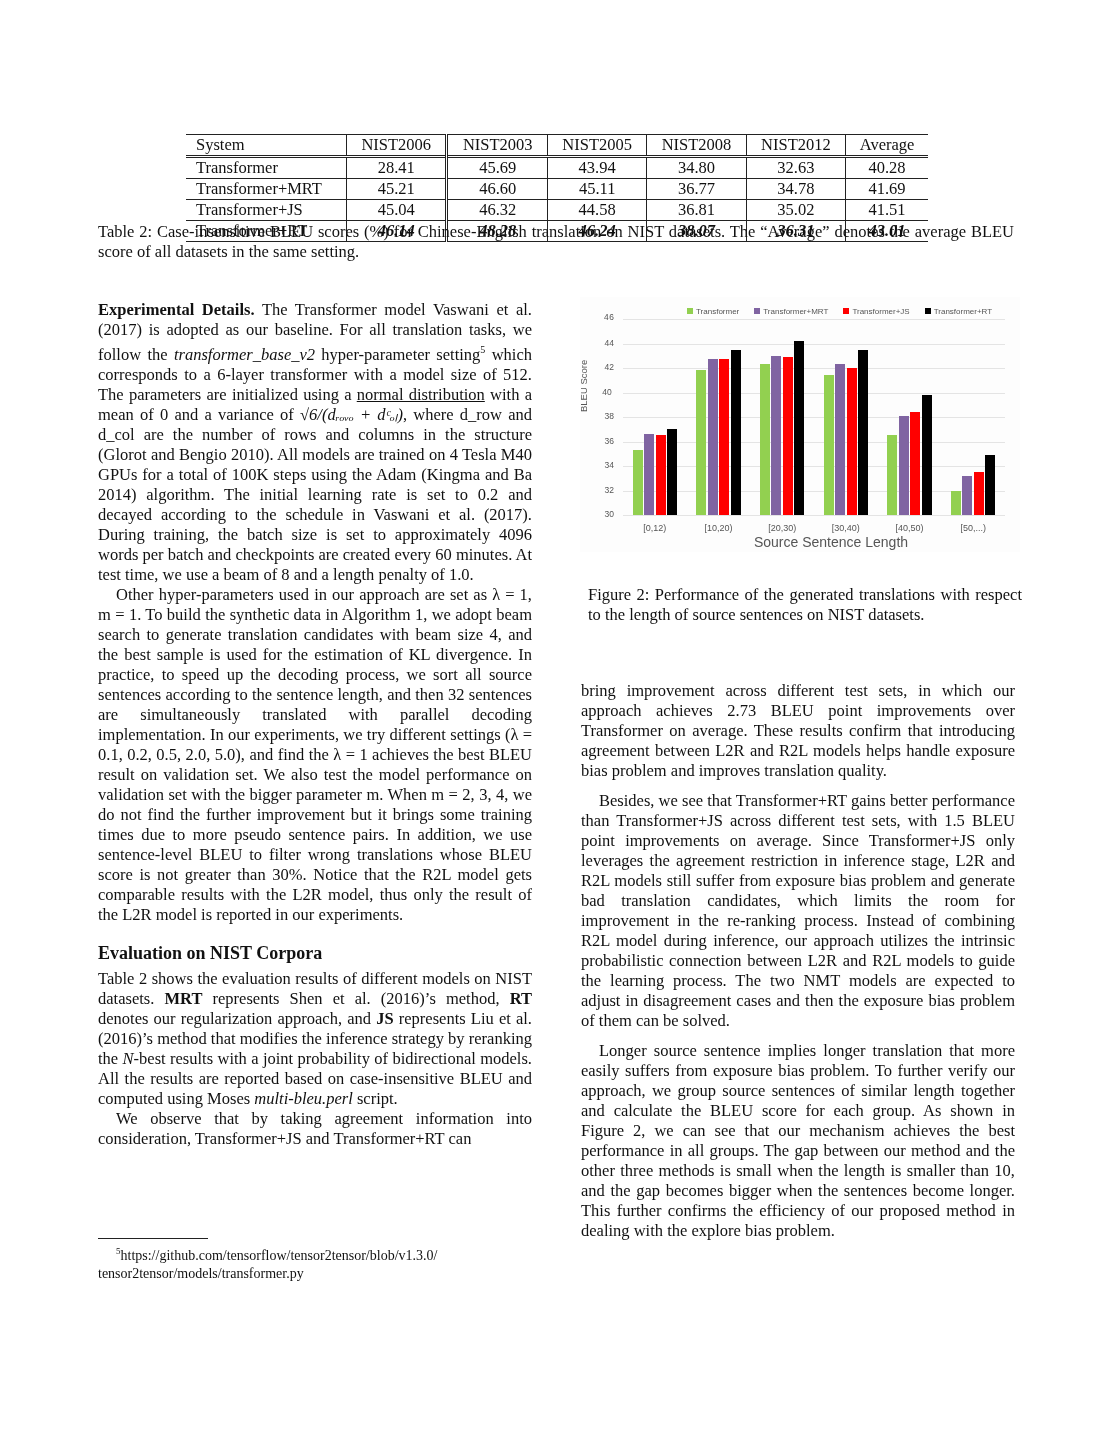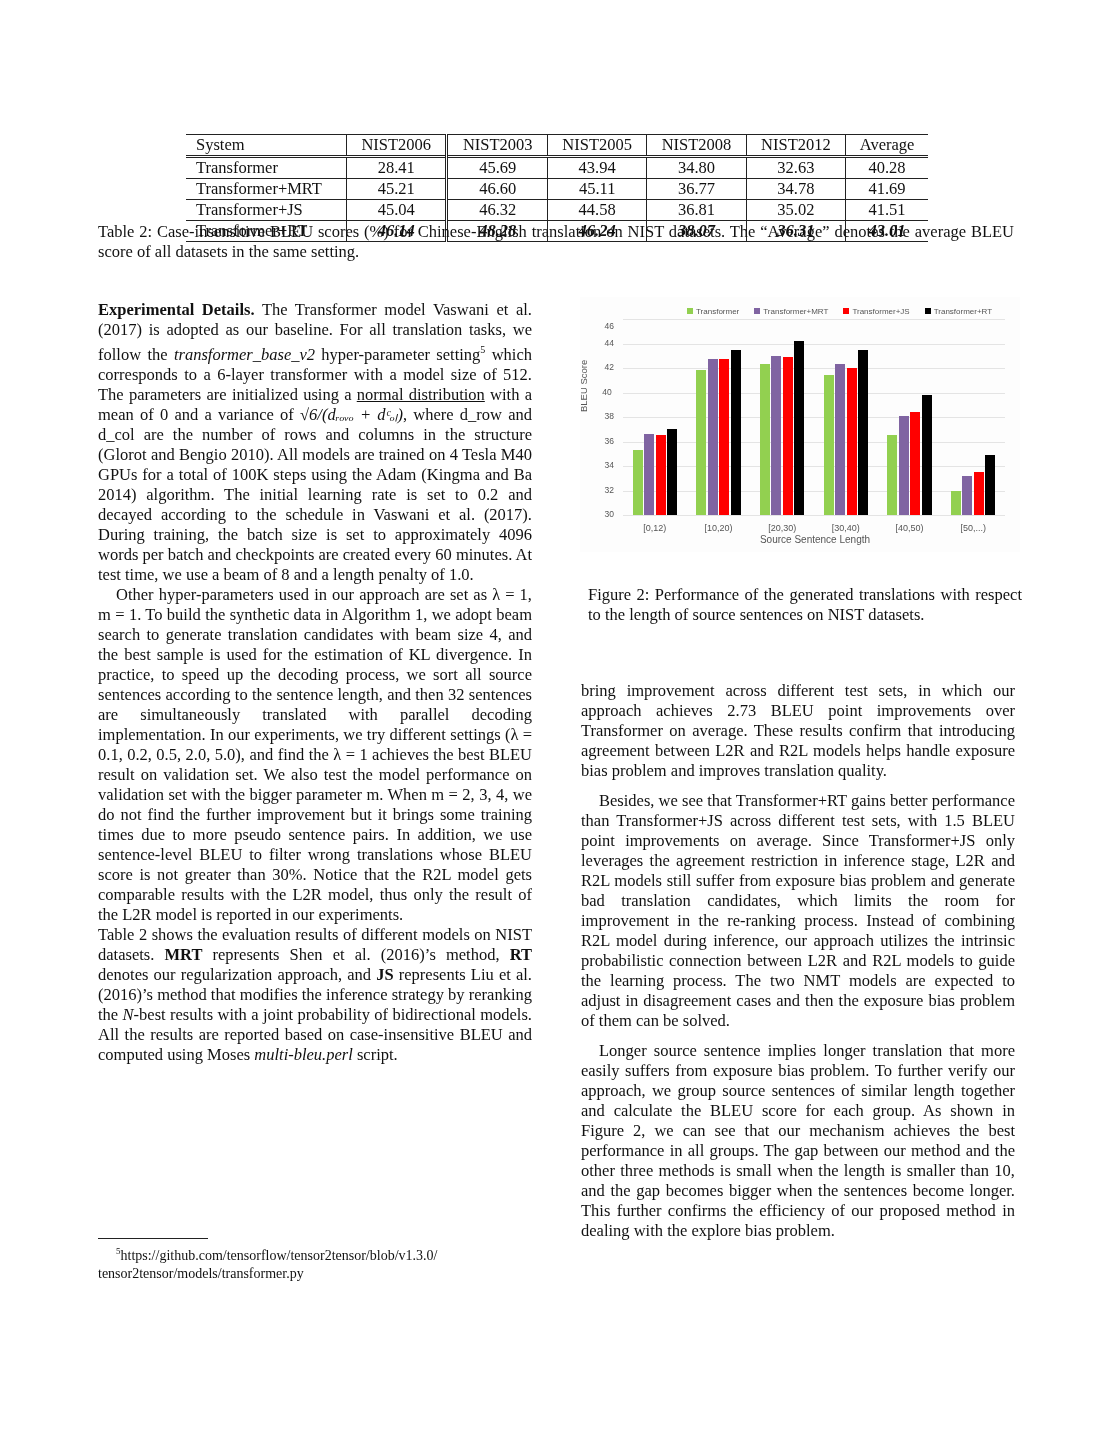--- a/index.html
+++ b/index.html
@@ -27,21 +27,21 @@
   
   #chart { position: absolute; left: 580px; top: 297px; width: 440px; height: 255px; font-family: "Liberation Sans", sans-serif; color: #555; background: #fdfdfd; }
   .legend { position: absolute; top: 10px; left: 107px; font-size: 8px; display: flex; gap: 15px; color: #555; }
   .legend .sw { display: inline-block; width: 6px; height: 6px; margin-right: 3px; vertical-align: 0px; }
   .yaxis-label { position: absolute; left: -2px; top: 115px; font-size: 9.5px; transform: rotate(-90deg); transform-origin: left top; white-space: nowrap; }
   .ytick { position: absolute; left: 20px; width: 14px; font-size: 8.5px; text-align: right; }
   .gridline { position: absolute; left: 43px; width: 382px; height: 1px; background: #e4e4e4; }
   .plot { position: absolute; left: 43px; top: 0; width: 382px; height: 220px; }
   .bar { position: absolute; bottom: 0; width: 10px; }
   .xtick { position: absolute; top: 226px; width: 60px; text-align: center; font-size: 9px; }
-  .xaxis-label { position: absolute; top: 237px; left: 0; width: 440px; text-align: center; font-size: 10px; padding-left: 30px; box-sizing: border-box; }
+  .xaxis-label { position: absolute; top: 237px; left: 16px; width: 440px; text-align: center; font-size: 14px; padding-left: 30px; box-sizing: border-box; }
 
   .fnrule { position: absolute; left: 98px; top: 1238px; width: 110px; height: 1px; background: #222; }
   .fn { position: absolute; left: 98px; top: 1242px; width: 434px; font-size: 14px; line-height: 18px; }
 </style>
 </head>
 <body>
 
 <table id="tbl">
   <thead>
     <tr>
@@ -92,21 +92,23 @@
       <td>43.01</td>
     </tr>
   </tbody>
 </table>
 
 <div class="abs caption" style="left:98px; top:222px; width:916px;">Table 2: Case-insensitive BLEU scores (%) for Chinese-English translation on NIST datasets. The “Average” denotes the average BLEU score of all datasets in the same setting.</div>
 
 <div class="col" style="left:98px; top:300px;">
   <p><span class="b">Experimental Details.</span><span> The Transformer model Vaswani et al. (2017) is adopted as our baseline. For all translation tasks, we follow the </span><span class="i">transformer_base_v2</span><span> hyper-parameter setting</span><sup style="font-size:10px;">5</sup><span> which corresponds to a 6-layer transformer with a model size of 512. The parameters are initialized using a </span><span class="u">normal distribution</span><span> with a mean of 0 and a variance of </span><span class="i">√6/(dᵣₒᵥₒ + dᶜₒₗ)</span><span>, where d_row and d_col are the number of rows and columns in the structure (Glorot and Bengio 2010). All models are trained on 4 Tesla M40 GPUs for a total of 100K steps using the Adam (Kingma and Ba 2014) al­gorithm. The initial learning rate is set to 0.2 and decayed according to the schedule in Vaswani et al. (2017). During training, the batch size is set to approximately 4096 words per batch and checkpoints are created every 60 minutes. At test time, we use a beam of 8 and a length penalty of 1.0.</span></p>
   <p class="indent">Other hyper-parameters used in our approach are set as λ = 1, m = 1. To build the synthetic data in Algorithm 1, we adopt beam search to generate translation candidates with beam size 4, and the best sample is used for the estima­tion of KL divergence. In practice, to speed up the decoding process, we sort all source sentences according to the sen­tence length, and then 32 sentences are simultaneously trans­lated with parallel decoding implementation. In our experi­ments, we try different settings (λ = 0.1, 0.2, 0.5, 2.0, 5.0), and find the λ = 1 achieves the best BLEU result on vali­dation set. We also test the model performance on validation set with the bigger parameter m. When m = 2, 3, 4, we do not find the further improvement but it brings some train­ing times due to more pseudo sentence pairs. In addition, we use sentence-level BLEU to filter wrong translations whose BLEU score is not greater than 30%. Notice that the R2L model gets comparable results with the L2R model, thus only the result of the L2R model is reported in our exper­iments.</p>
+  <p class="heading" style="margin-top:18px; margin-bottom:6px;">Evaluation on NIST Corpora</p>
   <p><span>Table 2 shows the evaluation results of different models on NIST datasets. </span><span class="b">MRT</span><span> represents Shen et al. (2016)’s method, </span><span class="b">RT</span><span> denotes our regularization approach, and </span><span class="b">JS</span><span> represents Liu et al. (2016)’s method that modifies the inference strat­egy by reranking the </span><span class="i">N</span><span>-best results with a joint probability of bidirectional models. All the results are reported based on case-insensitive BLEU and computed using Moses </span><span class="i">multi-bleu.perl</span><span> script.</span></p>
+  <p class="indent">We observe that by taking agreement information into consideration, Transformer+JS and Transformer+RT can</p>
 </div>
 
 <div class="fnrule"></div>
 <div class="fn"><span style="padding-left:18px;"></span><sup style="font-size:9px;">5</sup><span>https://github.com/tensorflow/tensor2tensor/blob/v1.3.0/ tensor2tensor/models/transformer.py</span></div>
 
 <div id="chart">
   <div class="legend">
     <span><span class="sw" style="background:#92d050"></span><span>Transformer</span></span>
     <span><span class="sw" style="background:#8064a2"></span><span>Transformer+MRT</span></span>
     <span><span class="sw" style="background:#ff0000"></span><span>Transformer+JS</span></span>
@@ -128,21 +130,21 @@
     <div class="ytick" style="top: 138.5px;">36</div>
     <div class="gridline" style="top: 120px;"></div>
     <div class="ytick" style="top: 114px;">38</div>
     <div class="gridline" style="top: 95.5px;"></div>
     <div class="ytick" style="top: 89.5px; text-align: center;">40</div>
     <div class="gridline" style="top: 71px;"></div>
     <div class="ytick" style="top: 65px;">42</div>
     <div class="gridline" style="top: 46.5px;"></div>
     <div class="ytick" style="top: 40.5px;">44</div>
     <div class="gridline" style="top: 22px;"></div>
-    <div class="ytick" style="top: 24px;">46</div>
+    <div class="ytick" style="top: 16px; font-family: Liberation Mono, monospace;">46</div>
     <div class="bar" style="position: absolute; left: 52.5833px; top: 153.075px; height: 64.925px; background: rgb(146, 208, 80);"></div>
     <div class="bar" style="position: absolute; left: 64.0833px; top: 137.15px; height: 80.85px; background: rgb(128, 100, 162);"></div>
     <div class="bar" style="position: absolute; left: 75.5833px; top: 138.375px; height: 79.625px; background: rgb(255, 0, 0);"></div>
     <div class="bar" style="position: absolute; left: 87.0833px; top: 132.25px; height: 85.75px; background: rgb(0, 0, 0);"></div>
     <div class="xtick" style="left: 44.8333px;">[0,12)</div>
     <div class="bar" style="position: absolute; left: 116.25px; top: 73.45px; height: 144.55px; background: rgb(146, 208, 80);"></div>
     <div class="bar" style="position: absolute; left: 127.75px; top: 62.425px; height: 155.575px; background: rgb(128, 100, 162);"></div>
     <div class="bar" style="position: absolute; left: 139.25px; top: 62.425px; height: 155.575px; background: rgb(255, 0, 0);"></div>
     <div class="bar" style="position: absolute; left: 150.75px; top: 52.625px; height: 165.375px; background: rgb(0, 0, 0);"></div>
     <div class="xtick" style="left: 108.5px;">[10,20)</div>

